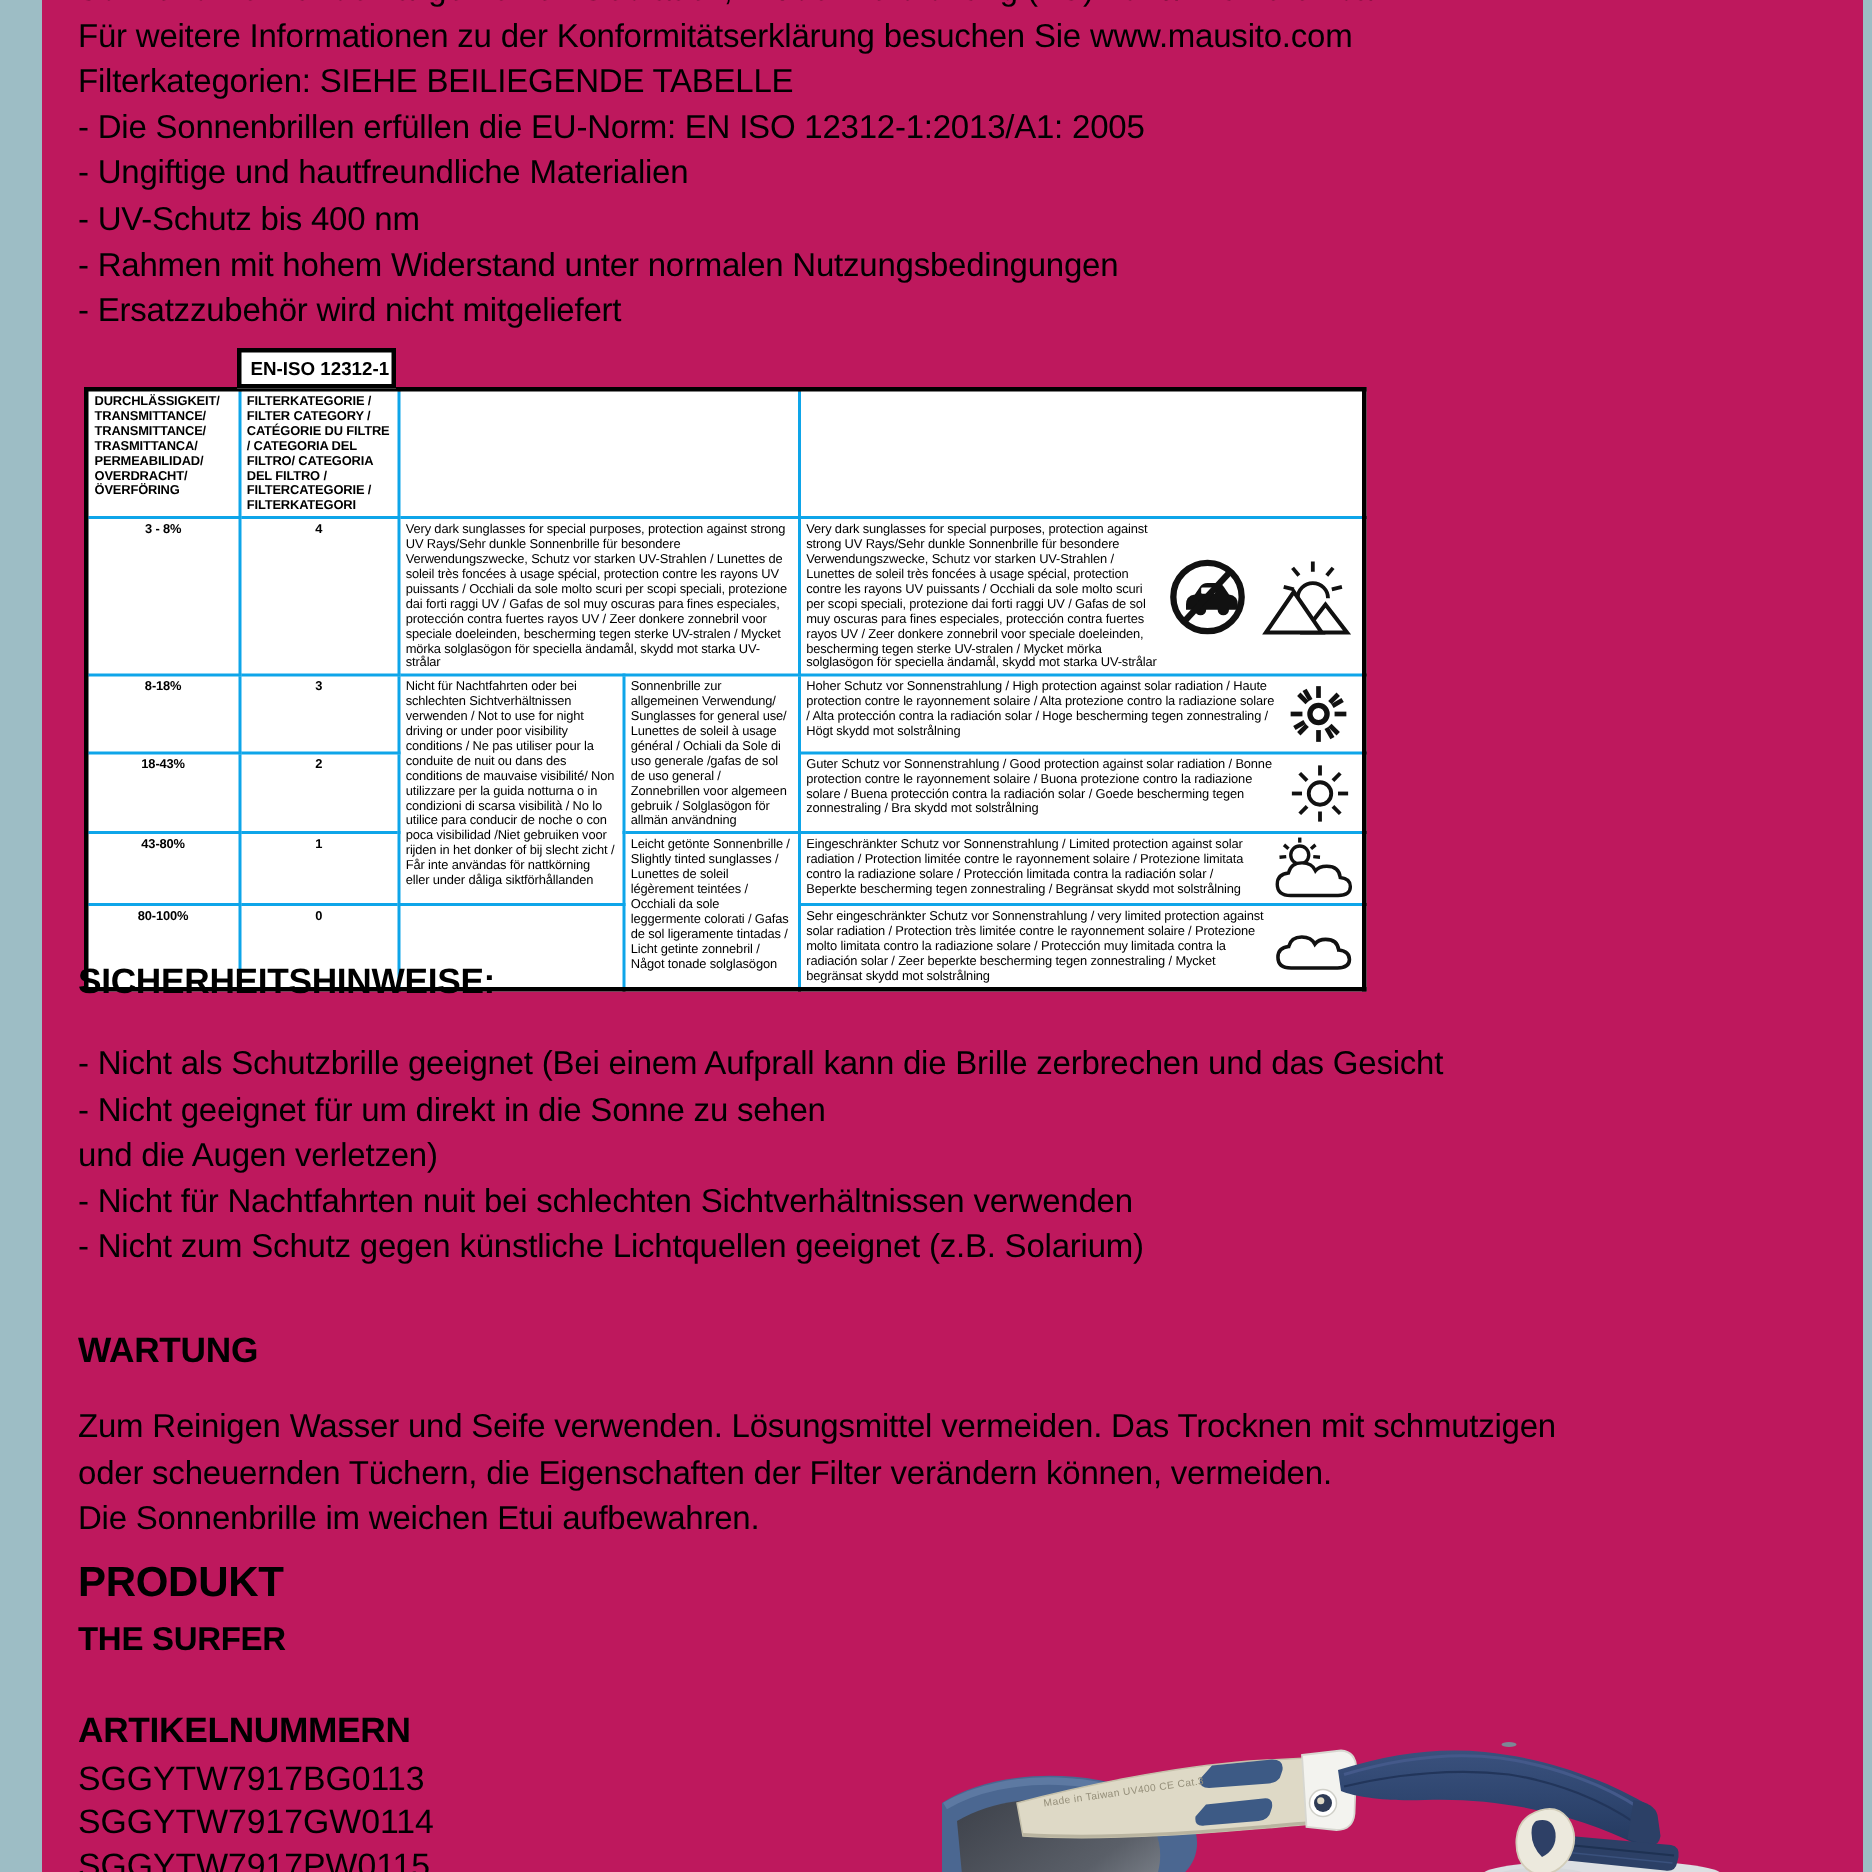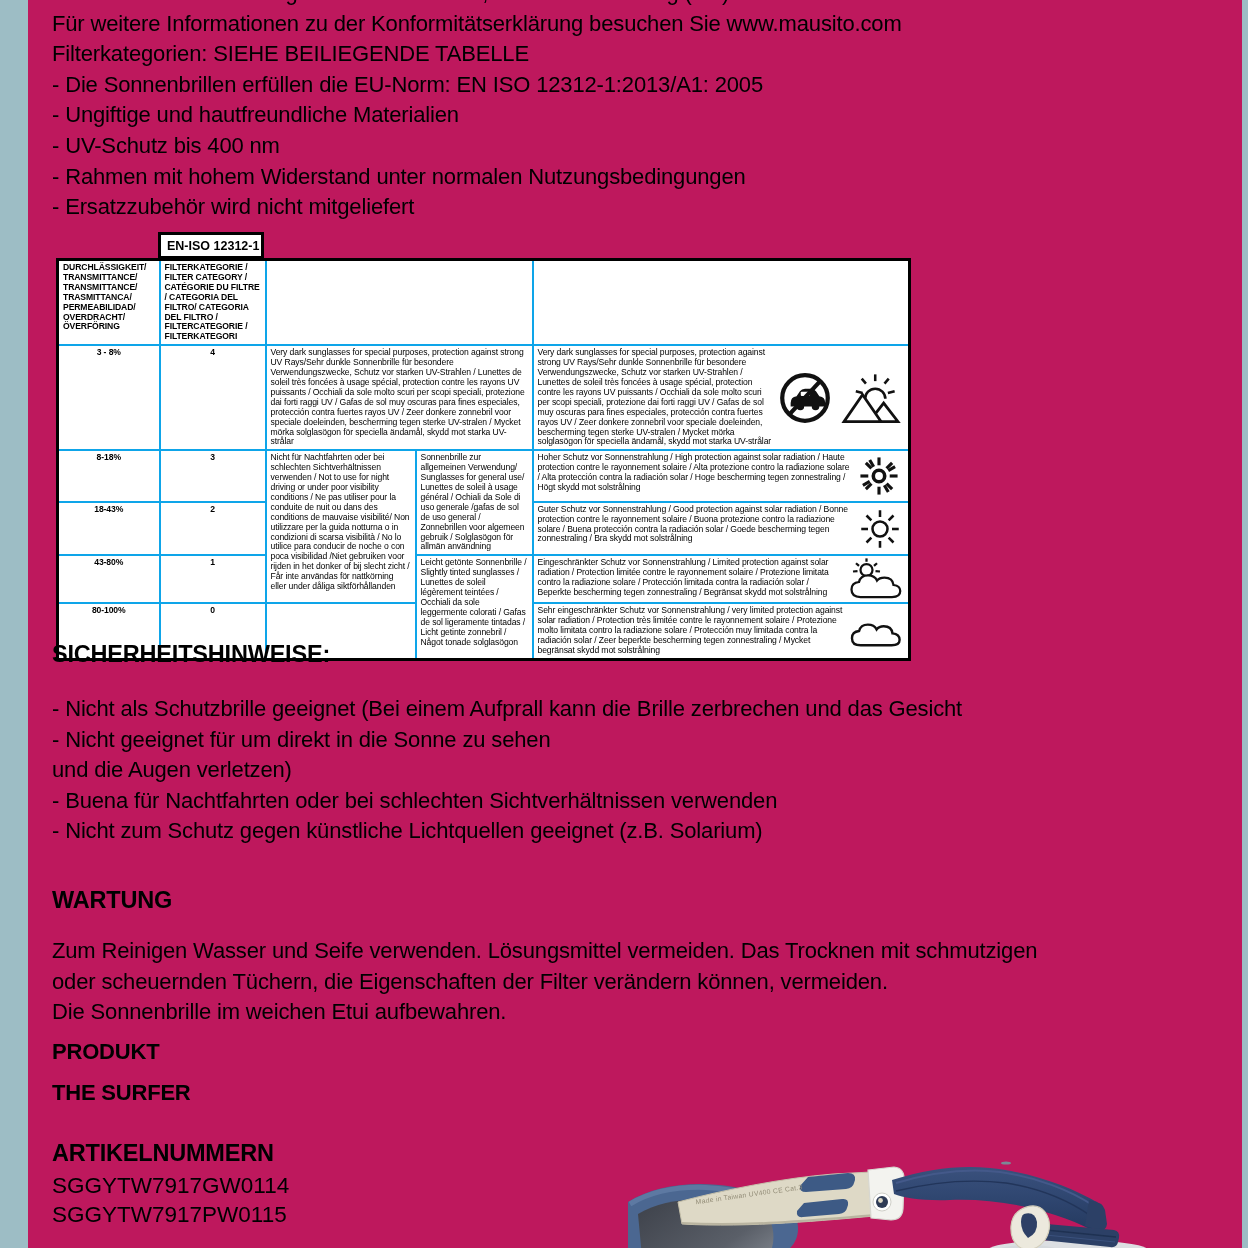--- a/index.html
+++ b/index.html
@@ -225,36 +225,37 @@
       </td>
     </tr>
   </tbody>
     </table>
 
   <div class="sec-safety-title h-bold">SICHERHEITSHINWEISE:</div>
   <div class="sec-safety body-text">
       <div class="line">- Nicht als Schutzbrille geeignet (Bei einem Aufprall kann die Brille zerbrechen und das Gesicht</div>
       <div class="line">- Nicht geeignet für um direkt in die Sonne zu sehen</div>
       <div class="line">und die Augen verletzen)</div>
-      <div class="line">- Buena für Nachtfahrten oder bei schlechten Sichtverhältnissen verwenden</div>
+      <div class="line">- Nicht für Nachtfahrten nuit bei schlechten Sichtverhältnissen verwenden</div>
       <div class="line">- Nicht zum Schutz gegen künstliche Lichtquellen geeignet (z.B. Solarium)</div>
     </div>
 
   <div class="sec-wartung-title h-bold">WARTUNG</div>
   <div class="sec-wartung body-text">
       <div class="line">Zum Reinigen Wasser und Seife verwenden. Lösungsmittel vermeiden. Das Trocknen mit schmutzigen</div>
       <div class="line">oder scheuernden Tüchern, die Eigenschaften der Filter verändern können, vermeiden.</div>
       <div class="line">Die Sonnenbrille im weichen Etui aufbewahren.</div>
     </div>
 
-  <div class="sec-produkt h-bold" style="font-size:22px;">PRODUKT</div>
+  <div class="sec-produkt h-bold" style="font-size:28px;">PRODUKT</div>
   <div class="sec-surfer h-bold" style="font-size:22px;">THE SURFER</div>
 
   <div class="sec-artnum h-bold">ARTIKELNUMMERN</div>
   <div class="art-list">
+      <div class="line">SGGYTW7917BG0113</div>
       <div class="line">SGGYTW7917GW0114</div>
       <div class="line">SGGYTW7917PW0115</div>
     </div>
 
   <div class="product-photo">
     <svg width="540" height="150" viewBox="0 0 540 150">
       <defs>
         <linearGradient id="lensGrad" x1="0" y1="0" x2="1" y2="1">
           <stop offset="0" stop-color="#3d414a"></stop>
           <stop offset="0.55" stop-color="#5a5f68"></stop>

